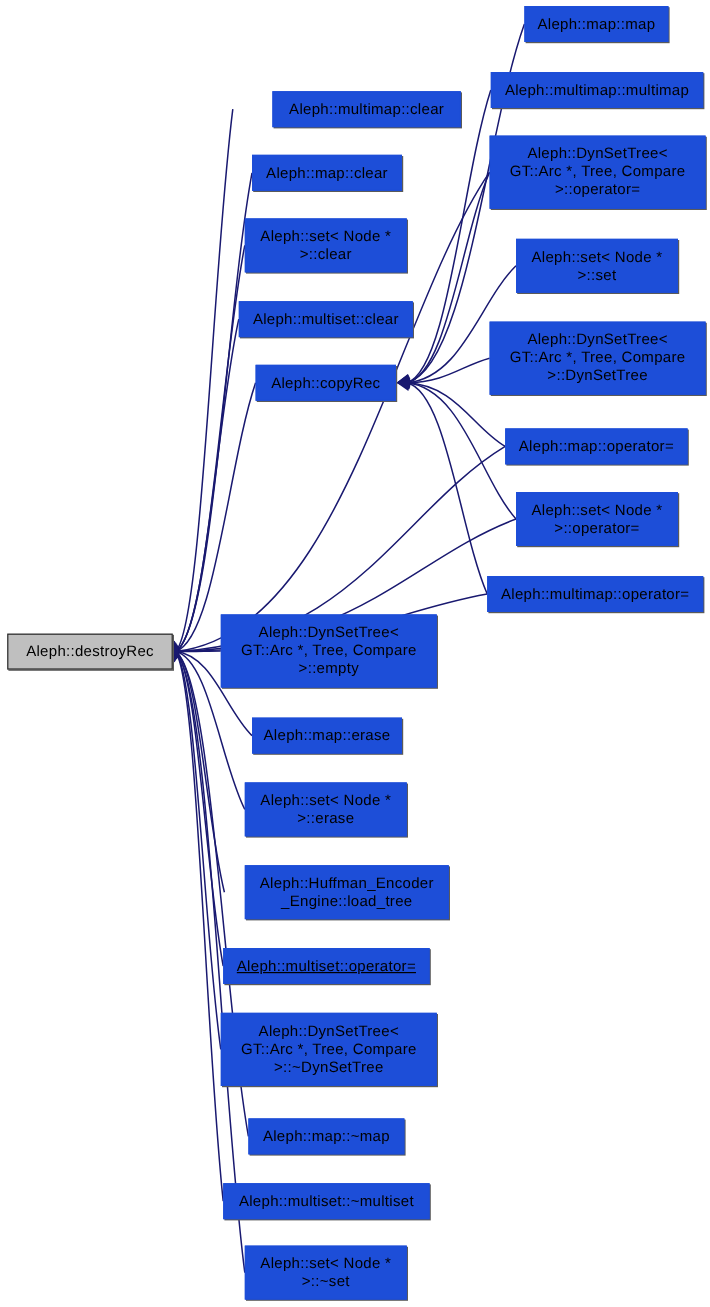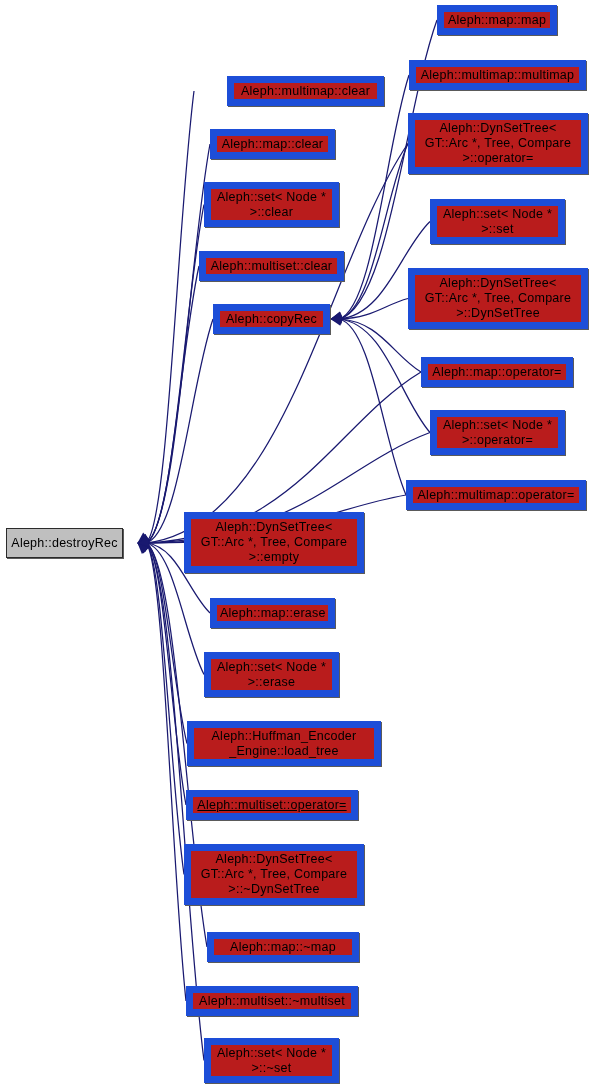--- a/index.html
+++ b/index.html
@@ -21,22 +21,22 @@
   #edges {
     position: absolute;
     left: 0;
     top: 0;
     width: 592px;
     height: 1089px;
   }
   .node {
     position: absolute;
     box-sizing: border-box;
-    border: 7px solid #1d4ed8;
-    background: #b91c1c;
+    border: 1px solid #1d4ed8;
+    background: #1d4ed8;
     color: #000000;
     font-size: 12.5px;
     line-height: 15px;
     text-align: center;
     display: flex;
     align-items: center;
     justify-content: center;
     white-space: pre-line;
     box-shadow: 1px 1px 0 0 #5a5a5a;
     letter-spacing: 0.02em;
@@ -103,40 +103,40 @@
       <polygon points="330.5,319 340.28972614388647,325.80597252622334 342.2203902494332,316.8108329435624" fill="#191970"></polygon>
       <path d="M421,372 C335.8,423.3 293.20000000000005,536.16 146,543" fill="none" stroke="#191970" stroke-width="1.25"></path>
       <polygon points="137.5,543 148.7016631021986,547.0844514619276 148.27462388907276,537.8943678110323" fill="#191970"></polygon>
       <path d="M430,432.5 C342.1,465.65 298.15,538.58 146,543" fill="none" stroke="#191970" stroke-width="1.25"></path>
       <polygon points="137.5,543 148.62893631635396,547.2786418951039 148.36178644913682,538.0825214658987" fill="#191970"></polygon>
       <path d="M406,495 C325.3,509.4 284.95000000000005,541.08 146,543" fill="none" stroke="#191970" stroke-width="1.25"></path>
       <polygon points="137.5,543 148.5625063735726,547.4475783000039 148.43539364306332,538.2484564748652" fill="#191970"></polygon>
       <path d="M408,143.5 C326.7,263.35 286.05,527.02 146,543" fill="none" stroke="#191970" stroke-width="1.25"></path>
       <polygon points="137.5,543 148.9505715746556,546.323313198254 147.90759961787364,537.1826234268326" fill="#191970"></polygon>
     </svg>
-<div class="node root" style="left: 6px; top: 528px; width: 117px; height: 30px;"><span>Aleph::destroyRec</span></div>
+<div class="node root" style="left: 6px; top: 528px; width: 138px; height: 30px;"><span>Aleph::destroyRec</span></div>
     <div class="node" style="left: 194px; top: 76px; width: 157px; height: 30px; margin-left: 33px;"><span>Aleph::multimap::clear</span></div>
     <div class="node" style="left: 210px; top: 129px; width: 125px; height: 30px; text-align: center;"><span>Aleph::map::clear</span></div>
     <div class="node" style="left: 204px; top: 182px; width: 135px; height: 45px;"><span>Aleph::set&lt; Node *
 &gt;::clear</span></div>
     <div class="node" style="left: 199px; top: 251px; width: 145px; height: 30px; text-align: center;"><span>Aleph::multiset::clear</span></div>
     <div class="node" style="left: 213px; top: 304px; width: 117px; height: 30px;"><span>Aleph::copyRec</span></div>
     <div class="node" style="left: 184px; top: 512px; width: 180px; height: 61px;"><span>Aleph::DynSetTree&lt;
 GT::Arc *, Tree, Compare
 &gt;::empty</span></div>
     <div class="node" style="left: 210px; top: 598px; width: 125px; height: 30px;"><span>Aleph::map::erase</span></div>
     <div class="node" style="left: 204px; top: 652px; width: 135px; height: 45px;"><span>Aleph::set&lt; Node *
 &gt;::erase</span></div>
-    <div class="node" style="left: 187px; top: 721px; width: 194px; height: 45px;"><span>Aleph::Huffman_Encoder
+    <div class="node" style="left: 204px; top: 721px; width: 170px; height: 45px;"><span>Aleph::Huffman_Encoder
 _Engine::load_tree</span></div>
     <div class="node" style="left: 186px; top: 790px; width: 172px; height: 30px; text-decoration: underline;"><span>Aleph::multiset::operator=</span></div>
     <div class="node" style="left: 184px; top: 844px; width: 180px; height: 61px;"><span>Aleph::DynSetTree&lt;
 GT::Arc *, Tree, Compare
 &gt;::~DynSetTree</span></div>
-    <div class="node" style="left: 207px; top: 932px; width: 152px; height: 30px;"><span>Aleph::map::~map</span></div>
+    <div class="node" style="left: 207px; top: 932px; width: 130px; height: 30px;"><span>Aleph::map::~map</span></div>
     <div class="node" style="left: 186px; top: 986px; width: 172px; height: 30px;"><span>Aleph::multiset::~multiset</span></div>
     <div class="node" style="left: 204px; top: 1038px; width: 135px; height: 45px;"><span>Aleph::set&lt; Node *
 &gt;::~set</span></div>
     <div class="node" style="left: 437px; top: 5px; width: 120px; height: 30px;"><span>Aleph::map::map</span></div>
     <div class="node" style="left: 409px; top: 60px; width: 177px; height: 30px;"><span>Aleph::multimap::multimap</span></div>
     <div class="node" style="left: 408px; top: 113px; width: 180px; height: 61px;"><span>Aleph::DynSetTree&lt;
 GT::Arc *, Tree, Compare
 &gt;::operator=</span></div>
     <div class="node" style="left: 430px; top: 199px; width: 135px; height: 45px;"><span>Aleph::set&lt; Node *
 &gt;::set</span></div>

